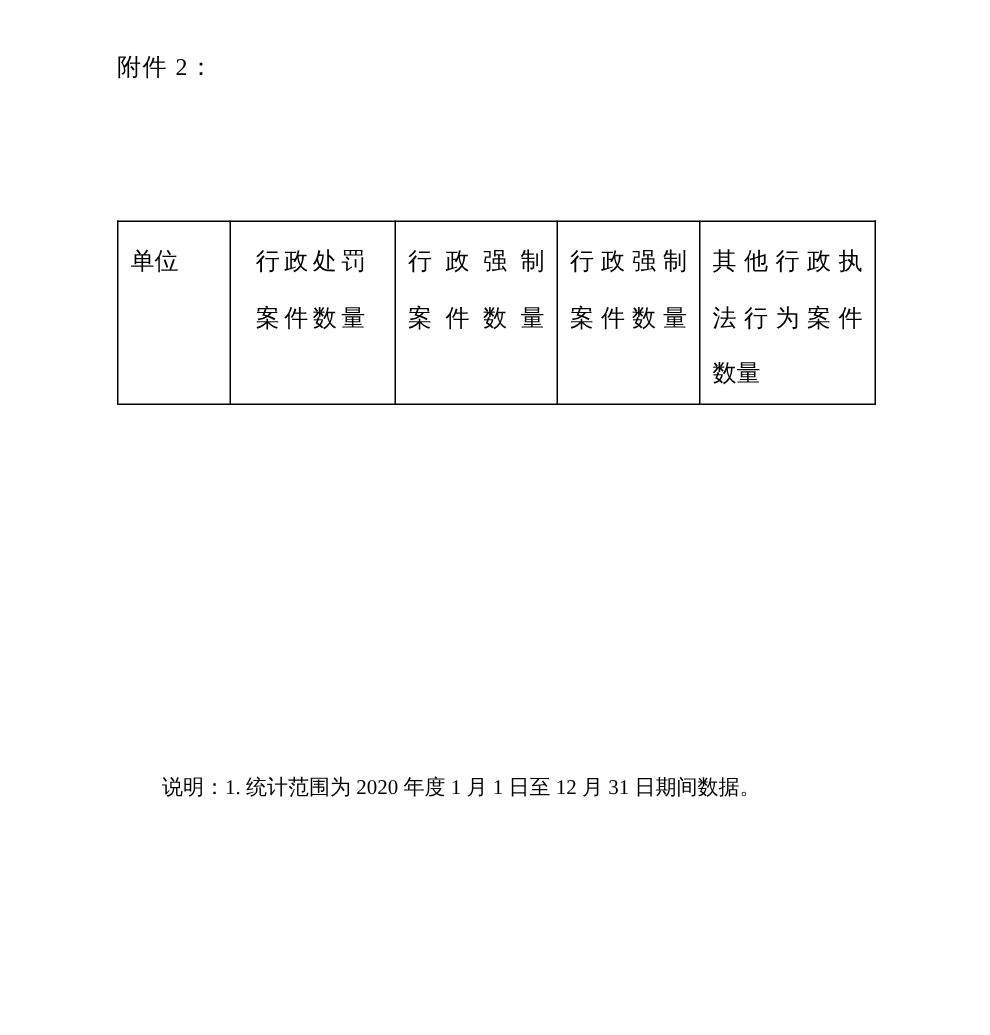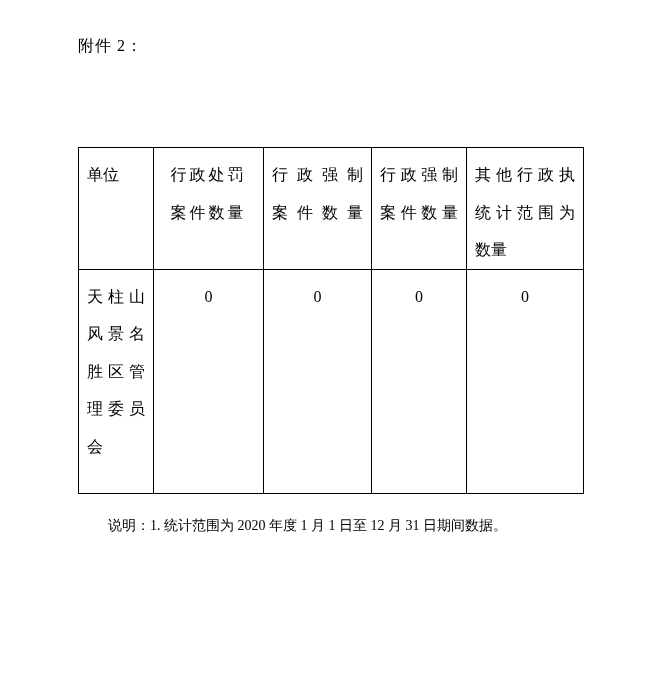--- a/index.html
+++ b/index.html
@@ -112,36 +112,23 @@
         <th>
           <div class="line just">行政强制</div>
           <div class="line just">案件数量</div>
         </th>
         <th>
           <div class="line just">行政强制</div>
           <div class="line just">案件数量</div>
         </th>
         <th>
           <div class="line just">其他行政执</div>
-          <div class="line just">统计范围为</div>
+          <div class="line just">法行为案件</div>
           <div class="line left">数量</div>
         </th>
-      </tr>
-      <tr class="bod">
-        <td>
-          <div class="line just">天柱山</div>
-          <div class="line just">风景名</div>
-          <div class="line just">胜区管</div>
-          <div class="line just">理委员</div>
-          <div class="line left">会</div>
-        </td>
-        <td class="num">0</td>
-        <td class="num">0</td>
-        <td class="num">0</td>
-        <td class="num">0</td>
       </tr>
     </tbody>
   </table>
 
   <div class="notes">
     <div class="nline n1">说明：1. 统计范围为 2020 年度 1 月 1 日至 12 月 31 日期间数据。</div>
     <div class="nline n3">报表公开。</div>
   </div>
 
 </div>

